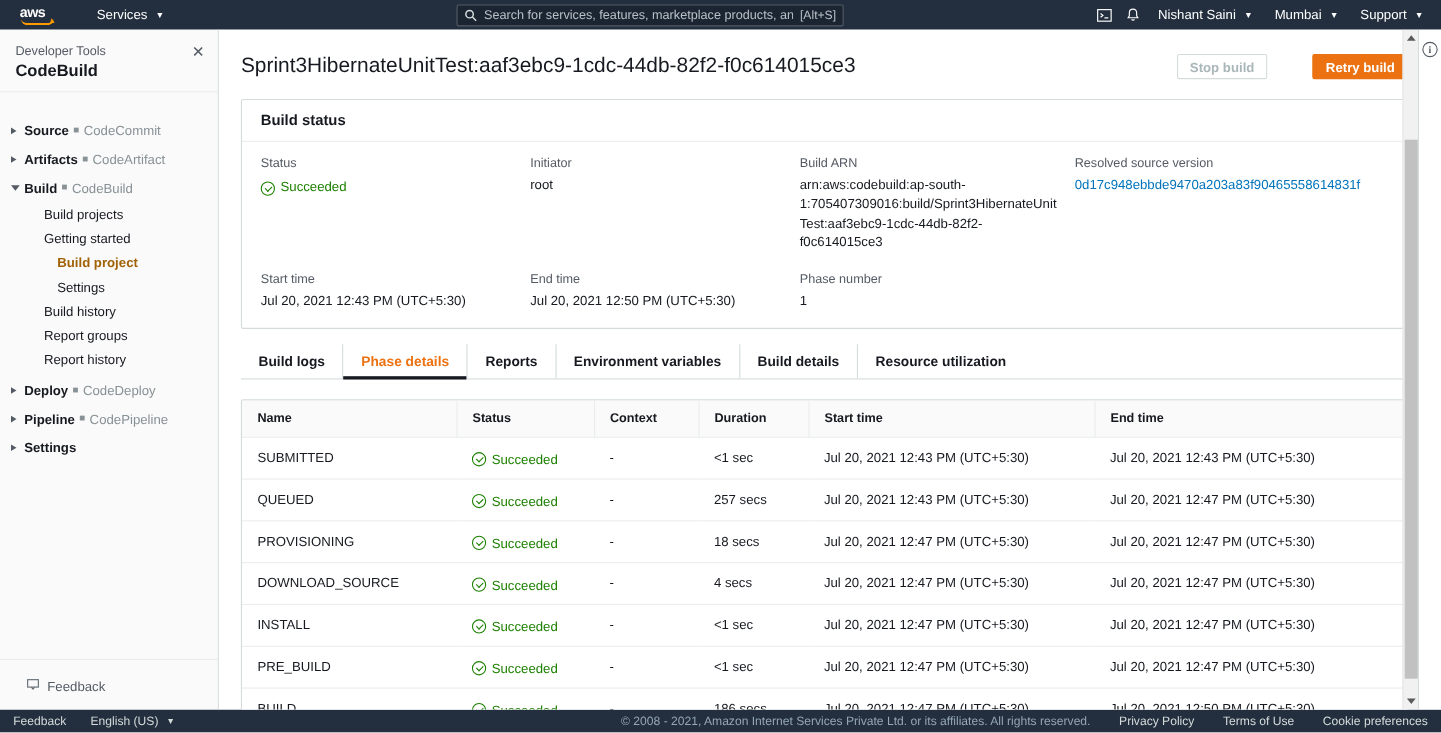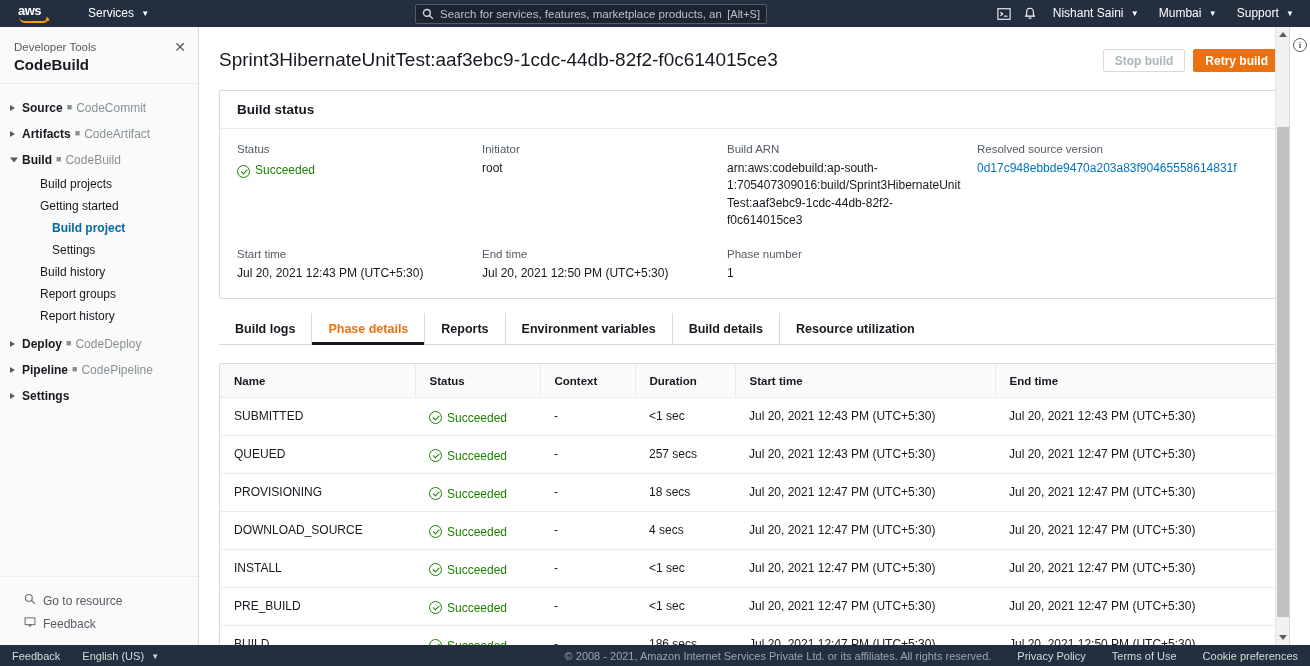--- a/index.html
+++ b/index.html
@@ -81,20 +81,21 @@
   .body { flex: 1; display: flex; min-height: 0; position: relative; }
 
   
   .sidebar {
     width: 199px; min-width: 199px;
     background: #fafafa;
     border-right: 1px solid #d5dbdb;
     display: flex; flex-direction: column;
     font-size: 12px;
     position: relative;
+    gap: 11px;
   }
   .sb-head {
     padding: 14px 14px 10px 14px;
     border-bottom: 1px solid #eaeded;
     position: relative;
   }
   .sb-eyebrow { color: #545b64; font-size: 11.5px; margin-bottom: 3px; }
   .sb-title { font-size: 15px; font-weight: bold; color: #16191f; }
   .sb-close {
     position: absolute; right: 12px; top: 13px;
@@ -120,21 +121,21 @@
     border-bottom: none;
   }
   .sb-group-label { font-weight: bold; color: #16191f; }
   .sb-dot { color: #879196; margin: 0 4px; font-size: 9px; position: relative; top: -1px;}
   .sb-group-svc { color: #879196; font-weight: normal; }
   .sb-leaf {
     padding: 4px 6px 4px 40px;
     color: #16191f; cursor: pointer;
   }
   .sb-leaf.sub { padding-left: 52px; }
-  .sb-leaf.active { color: #0369a1; font-weight: bold; }
+  .sb-leaf.active { color: #a16207; font-weight: bold; }
   .sb-footer {
     border-top: 1px solid #eaeded;
     padding: 12px 0 10px 0;
   }
   .sb-footlink {
     display: flex; align-items: center; gap: 7px;
     padding: 4px 6px 4px 24px;
     color: #545b64; cursor: pointer; font-size: 12px;
   }
 
@@ -152,20 +153,21 @@
     font-size: 19px; font-weight: normal; color: #16191f;
     line-height: 1.2;
   }
   .page-actions { display: flex; gap: 8px; align-items: center; flex-shrink: 0; padding-top: 2px;}
   .btn {
     height: 23px; padding: 0 11px; border-radius: 2px;
     font-size: 12px; font-weight: bold;
     display: inline-flex; align-items: center; justify-content: center;
     cursor: pointer; white-space: nowrap;
     font-family: "Liberation Sans", sans-serif;
+    margin-left: 33px;
   }
   .btn-secondary {
     background: #fff; border: 1px solid #d5dbdb; color: #aab7b8;
     cursor: default;
   }
   .btn-primary {
     background: #ec7211; border: 1px solid #ec7211; color: #fff;
   }
 
   
@@ -407,29 +409,20 @@
           <span class="sb-dot">■</span>
           <span class="sb-group-svc">CodePipeline</span>
         </div>
         <div class="sb-group">
           <span class="sb-arrow"></span>
           <span class="sb-group-label">Settings</span>
         </div>
       </div>
 
       <div class="sb-footer">
-        <div class="sb-footlink">
-          <span>
-            <svg width="12" height="12" viewBox="0 0 16 16">
-                <circle cx="6.5" cy="6.5" r="4.5" fill="none" stroke="#687078" stroke-width="1.5"></circle>
-                <line x1="10" y1="10" x2="14.5" y2="14.5" stroke="#687078" stroke-width="1.5"></line>
-              </svg>
-          </span>
-          <span>Go to resource</span>
-        </div>
         <div class="sb-footlink">
           <span>
             <svg width="12" height="12" viewBox="0 0 16 16">
                 <rect x="1.5" y="2.5" width="13" height="9" fill="none" stroke="#687078" stroke-width="1.4"></rect>
                 <polyline points="6,11.5 8,14 10,11.5" fill="none" stroke="#687078" stroke-width="1.4"></polyline>
               </svg>
           </span>
           <span>Feedback</span>
         </div>
       </div>

